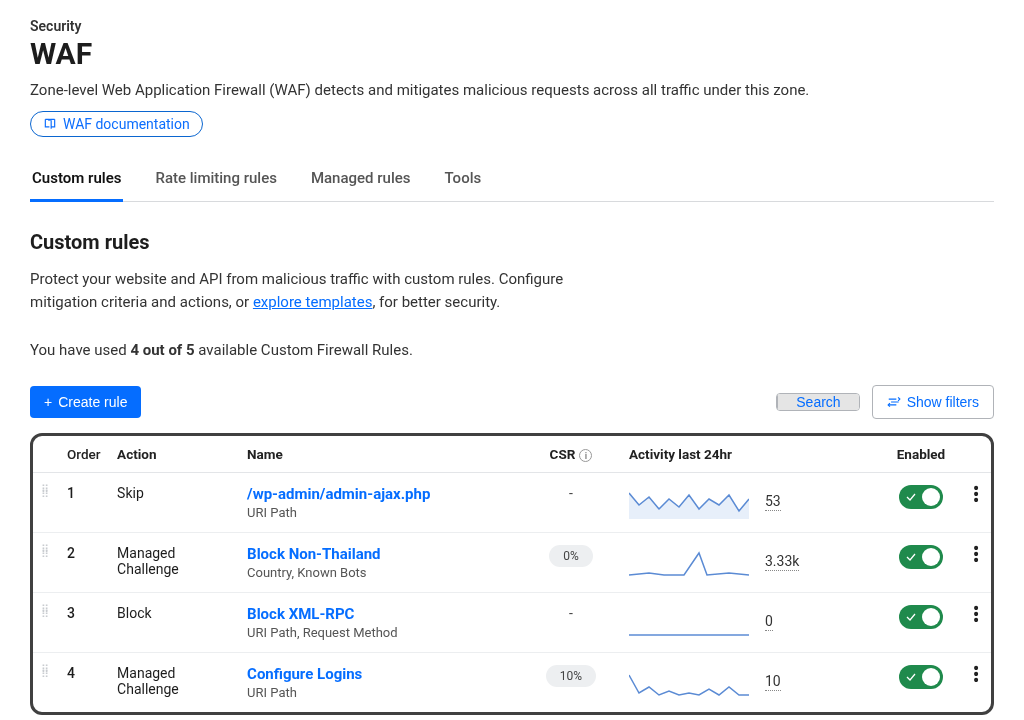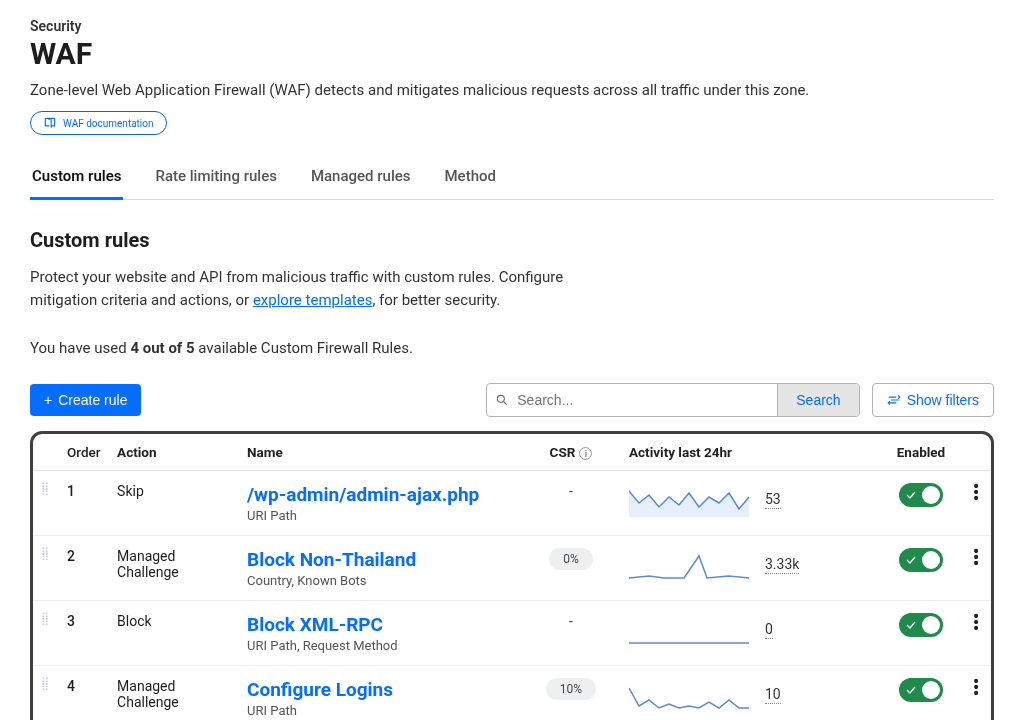--- a/index.html
+++ b/index.html
@@ -8,21 +8,21 @@
     background: #fff;
     color: #1d1d1d;
     padding: 18px 30px;
     width: 1024px;
   }
   .breadcrumb { font-size: 14px; font-weight: 600; color: #333; margin-bottom: 2px; }
   .page-title { font-size: 30px; font-weight: 700; margin-bottom: 10px; }
   .page-desc { font-size: 15px; color: #333; margin-bottom: 12px; }
   .doc-link {
     display: inline-flex; align-items: center; gap: 6px;
-    border: 1px solid #0b66d0; color: #0d6efd; font-size: 10px;
+    border: 1px solid #0b66d0; color: #0d6efd; font-size: 14px;
     padding: 4px 12px; border-radius: 16px; cursor: pointer; text-align: center;
   }
   .doc-link svg { width: 14px; height: 14px; }
   .tabs { display: flex; gap: 30px; border-bottom: 1px solid #d8dadd; margin-top: 22px; }
   .tab { padding: 10px 2px 12px; font-size: 15px; color: #555; cursor: pointer; font-weight: 500; }
   .tab.active { color: #111; font-weight: 600; border-bottom: 3px solid #056dff; margin-bottom: -1px; }
   .section-title { font-size: 20px; font-weight: 700; margin-top: 28px; margin-bottom: 14px; }
   .section-desc { font-size: 15px; color: #333; max-width: 560px; line-height: 1.5; margin-bottom: 28px; }
   .inline-link { color: #056dff; text-decoration: underline; cursor: pointer; }
   .usage-line { font-size: 15px; color: #333; margin-bottom: 26px; }
@@ -56,21 +56,21 @@
     text-align: left; font-size: 13.5px; font-weight: 700; color: #222;
     padding: 10px 8px; border-bottom: 1px solid #e3e5e8;
   }
   th.center, td.center { text-align: center; }
   td { padding: 12px 8px; font-size: 14px; border-bottom: 1px solid #eceef0; vertical-align: top; }
   tr:last-child td { border-bottom: none; }
   .drag { color: #c9ccd0; cursor: grab; width: 24px; }
   .drag span { display: inline-block; line-height: 0.5; letter-spacing: 2px; font-size: 11px;}
   .order { width: 50px; font-weight: 500; }
   .action-col { width: 130px; }
-  .name-link { color: #056dff; font-weight: 700; cursor: pointer; font-size: 19px; }
+  .name-link { color: #056dff; font-weight: 700; cursor: pointer; font-size: 15px; }
   .name-sub { color: #555; font-size: 13px; margin-top: 2px; }
   .csr-pill {
     display: inline-block; background: #edeff1; color: #444; font-size: 12px;
     padding: 4px 14px; border-radius: 14px;
   }
   .csr-dash { color: #444; }
   .spark { width: 120px; height: 34px; }
   .spark polyline { fill: none; stroke: #5b8bd4; stroke-width: 1.5; }
   .spark .fill { fill: #e7effa; stroke: none; }
   .activity-wrap { display: flex; align-items: center; gap: 16px; }
@@ -104,45 +104,38 @@
   <svg viewBox="0 0 24 24" fill="none" stroke="#0d6efd" stroke-width="2">
       <path d="M4 4h7a3 3 0 0 1 3 3v13M4 4v13h7M20 4h-7a3 3 0 0 0-3 3M20 4v13h-7"></path>
     </svg>
   <span>WAF documentation</span>
 </a>
 
 <div class="tabs" id="tabs">
     <div class="tab active">Custom rules</div>
     <div class="tab">Rate limiting rules</div>
     <div class="tab">Managed rules</div>
-    <div class="tab">Method</div>
+    <div class="tab">Tools</div>
   </div>
 
 <h2 class="section-title">Custom rules</h2>
 <p class="section-desc">
   <span>Protect your website and API from malicious traffic with custom rules. Configure mitigation criteria and actions, or </span><a class="inline-link">explore templates</a><span>, for better security.</span>
 </p>
 <p class="usage-line">
   <span>You have used </span><b>4 out of 5</b><span> available Custom Firewall Rules.</span>
 </p>
 
 <div class="toolbar">
   <button class="btn-primary">
     <span>+</span>
     <span>Create rule</span>
   </button>
   <div class="spacer"></div>
   <div class="search-wrap">
-    <div class="search-box">
-      <svg viewBox="0 0 24 24" fill="none" stroke="#333" stroke-width="2">
-          <circle cx="10" cy="10" r="6"></circle>
-          <path d="M20 20l-5-5"></path>
-        </svg>
-      <input class="search-input" placeholder="Search..." style="">
-    </div>
     <button class="search-btn">Search</button>
   </div>
   <button class="filters-btn">
     <svg viewBox="0 0 24 24" fill="none" stroke="#056dff" stroke-width="2">
         <path d="M3 7h13M7 12h13M3 17h13"></path>
         <path d="M19 4l3 3-3 3M5 14l-3 3 3 3"></path>
       </svg>
     <span>Show filters</span>
   </button>
 </div>

